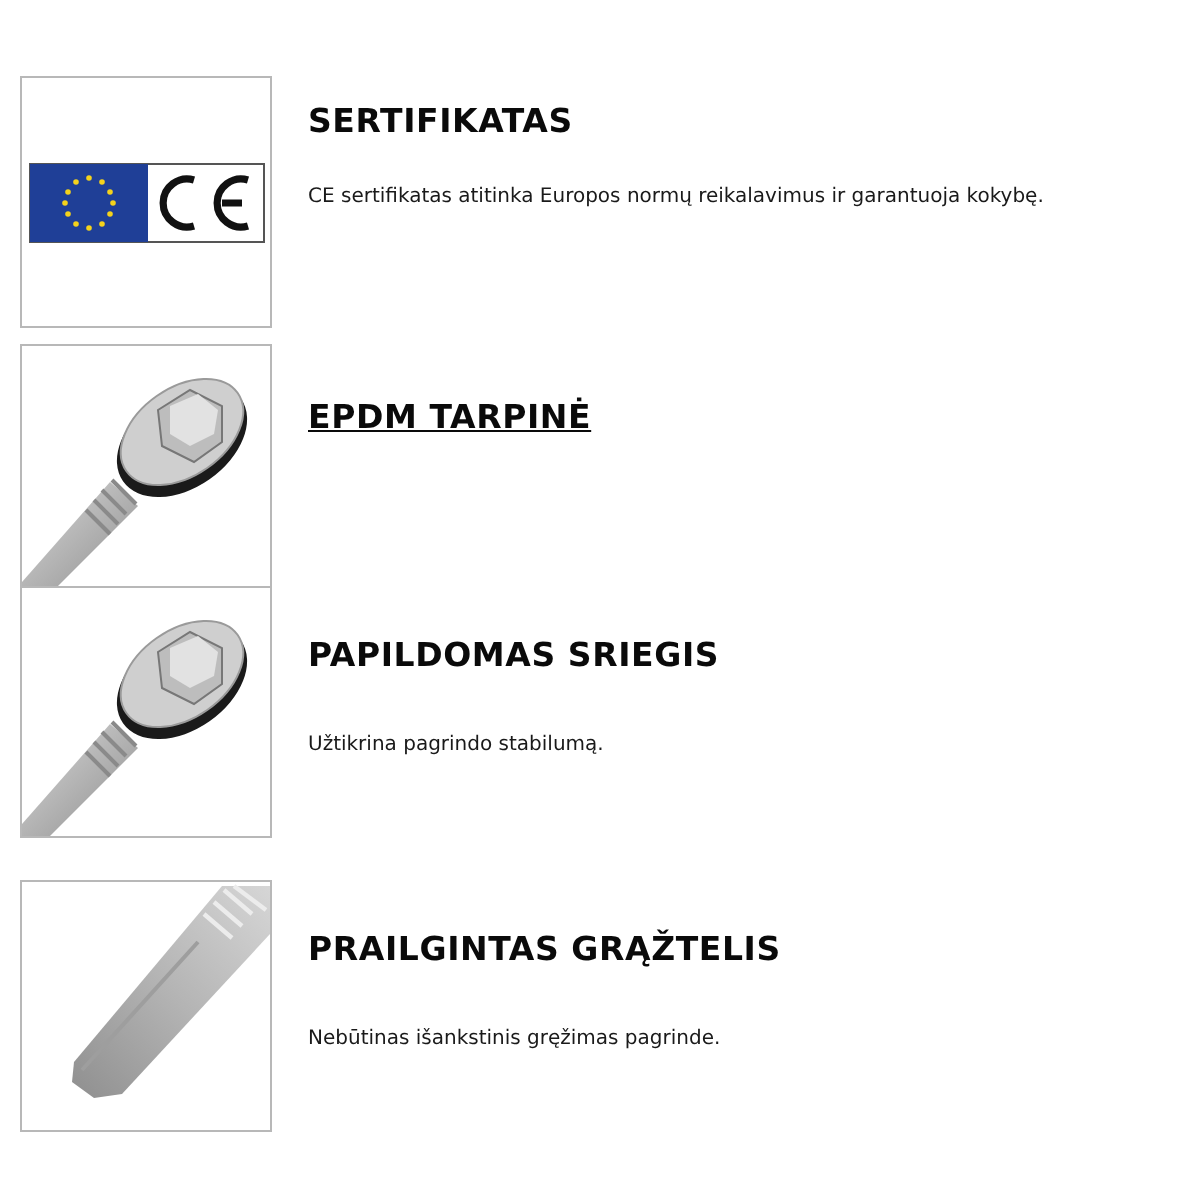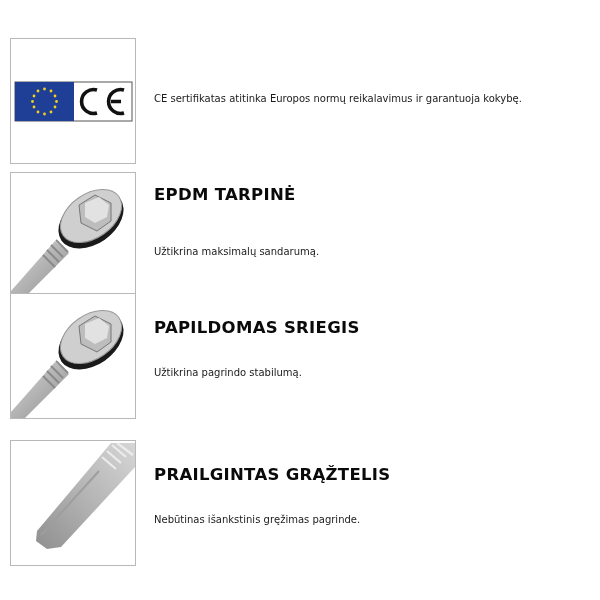--- a/index.html
+++ b/index.html
@@ -28,20 +28,21 @@
           <circle cx="27" cy="73" r="1.4"></circle>
           <circle cx="23" cy="68" r="1.4"></circle>
         <circle cx="21.5" cy="62.5" r="1.4"></circle>
           <circle cx="23" cy="57" r="1.4"></circle>
           <circle cx="27" cy="52" r="1.4"></circle>
       </g>
       <path d="M86 51 A12 12 0 1 0 86 74" fill="none" stroke="#111" stroke-width="3.6"></path>
       <path d="M113 51 A12 12 0 1 0 113 74 M100 62.5 L110 62.5" fill="none" stroke="#111" stroke-width="3.6"></path>
     </svg>
   </div>
+  <div class="title" style="top:13px;">SERTIFIKATAS</div>
   <div class="desc" style="top:52px;">CE sertifikatas atitinka Europos normų reikalavimus ir garantuoja kokybę.</div>
 </div>
 
 <div class="row" style="top:172px;">
   <div class="thumb">
     <svg width="124" height="124" viewBox="0 0 124 124">
       <defs>
         <linearGradient id="shaft1" x1="0" y1="0" x2="1" y2="1">
           <stop offset="0" stop-color="#d9d9d9"></stop>
             <stop offset="1" stop-color="#8d8d8d"></stop>
@@ -53,22 +54,21 @@
           <line x1="36" y1="77" x2="48" y2="89"></line>
         <line x1="32" y1="82" x2="44" y2="94"></line>
           <line x1="45" y1="67" x2="57" y2="79"></line>
       </g>
       <ellipse cx="80" cy="47" rx="36" ry="24" transform="rotate(-35 80 47)" fill="#1a1a1a"></ellipse>
       <ellipse cx="80" cy="43" rx="34" ry="22" transform="rotate(-35 80 43)" fill="#cfcfcf" stroke="#9a9a9a"></ellipse>
       <path d="M68 32 L84 22 L100 30 L100 48 L86 58 L70 50 Z" fill="#bdbdbd" stroke="#777"></path>
       <path d="M74 30 L88 24 L98 32 L96 44 L84 50 L74 44 Z" fill="#e2e2e2"></path>
     </svg>
   </div>
-  <div class="title" style="top:13px;">EPDM TARPINĖ</div>
-  <div class="desc" style="top:71px;">Užtikrina maksimalų sandarumą.</div>
+  <div class="title" style="top:27px;text-decoration:underline;">EPDM TARPINĖ</div>
 </div>
 
 <div class="row" style="top:293px;">
   <div class="thumb">
     <svg width="124" height="124" viewBox="0 0 124 124">
       <defs>
         <linearGradient id="shaft2" x1="0" y1="0" x2="1" y2="1">
           <stop offset="0" stop-color="#d9d9d9"></stop>
             <stop offset="1" stop-color="#8d8d8d"></stop>
         </linearGradient>

